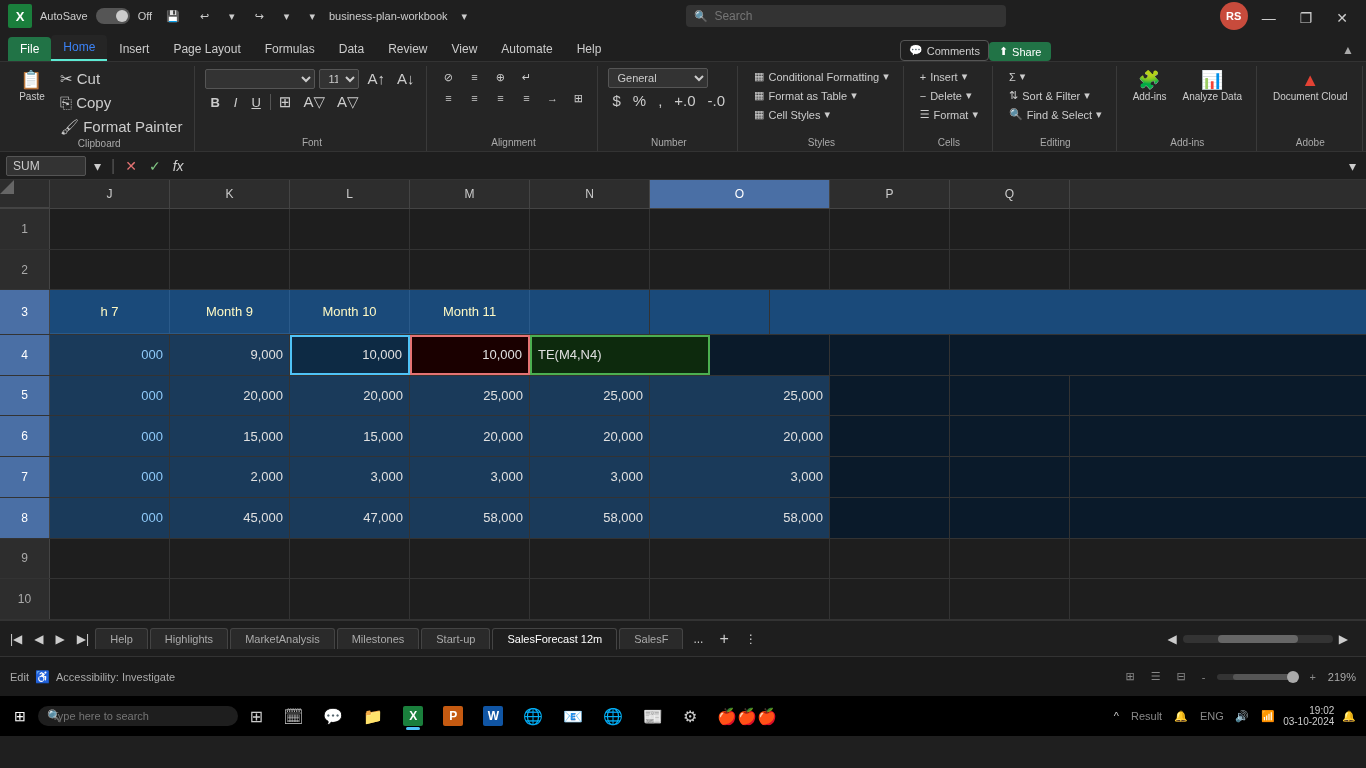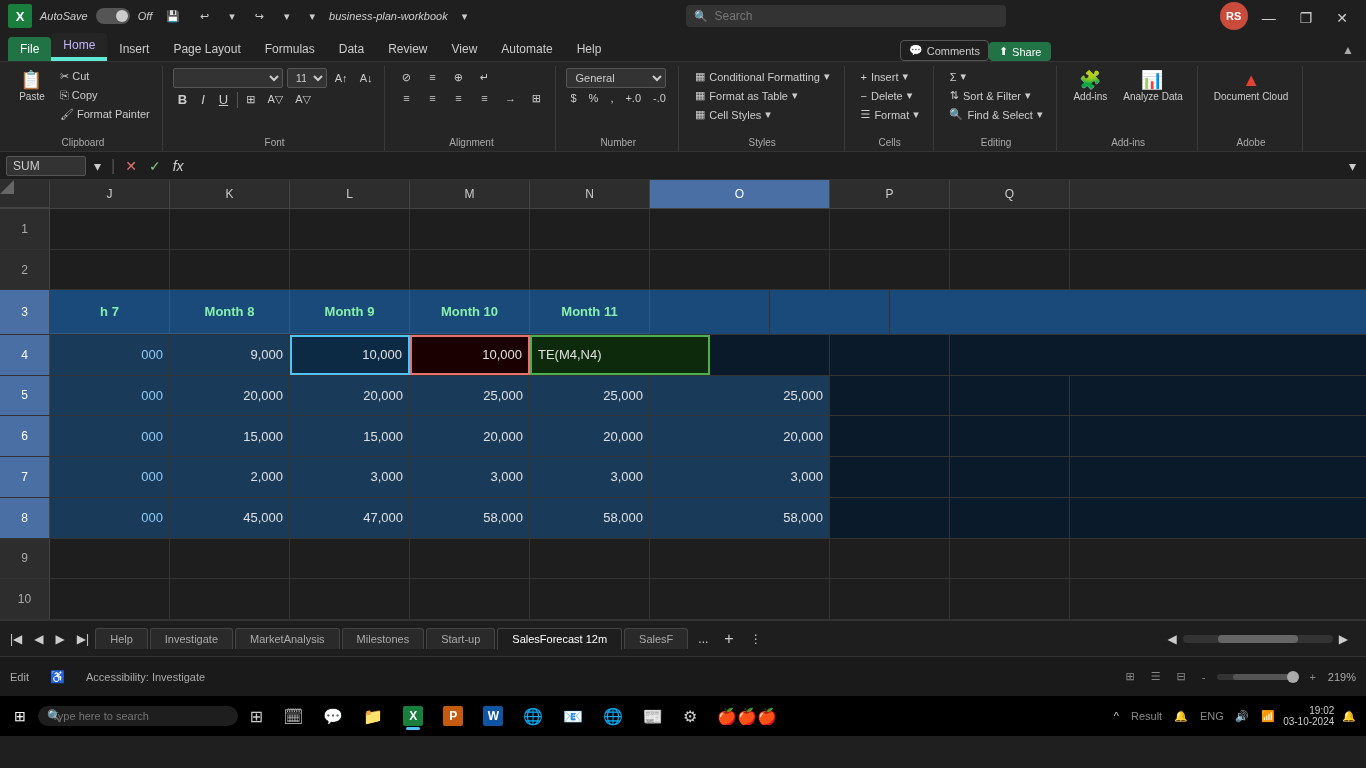--- a/index.html
+++ b/index.html
@@ -7,47 +7,47 @@
 
     
     #titlebar {
       height: 32px; background: #1f1f1f; display: flex; align-items: center; padding: 0 8px;
       justify-content: space-between;
     }
     #titlebar-left { display: flex; align-items: center; gap: 8px; }
     #titlebar-center { display: flex; align-items: center; gap: 0; flex: 1; justify-content: center; }
     #titlebar-right { display: flex; align-items: flex-end; gap: 4px; }
     .xl-icon { width: 24px; height: 24px; background: #1a7f3c; color: #fff; font-weight: bold; font-size: 13px; display: flex; align-items: center; justify-content: center; border-radius: 2px; }
-    .autosave-label { color: #ccc; font-size: 11px; font-style: italic; }
+    .autosave-label { color: #ccc; font-size: 11px; }
     .toggle-off { background: #555; border-radius: 10px; width: 34px; height: 16px; display: inline-flex; align-items: center; padding: 2px; }
     .toggle-thumb { width: 12px; height: 12px; background: #ccc; border-radius: 50%; margin-left: auto; }
     .title-btn { background: none; border: none; color: #ccc; cursor: pointer; padding: 4px 6px; font-size: 11px; }
     #search-box { background: #333; border: none; border-radius: 4px; padding: 4px 32px 4px 28px; color: #ccc; font-size: 12px; width: 320px; outline: none; }
     .search-wrap { position: relative; display: flex; align-items: center; }
     .search-icon-el { position: absolute; left: 8px; color: #aaa; font-size: 11px; }
     .avatar { width: 28px; height: 28px; background: #c84b3c; border-radius: 50%; display: flex; align-items: center; justify-content: center; font-size: 11px; font-weight: bold; color: #fff; }
     .win-btn { background: none; border: none; color: #ccc; cursor: pointer; padding: 4px 10px; font-size: 14px; }
 
     
     #ribbon-tabs { height: 30px; background: #1f1f1f; display: flex; align-items: flex-end; padding: 0 8px; border-bottom: 1px solid #333; }
     .rtab { padding: 5px 12px; color: #ccc; font-size: 12px; cursor: pointer; border-radius: 4px 4px 0 0; }
-    .rtab.active { color: #c4b5fd; border-bottom: 4px solid #5eead4; background: #252525; }
+    .rtab.active { color: #3b82f6; border-bottom: 2px solid #5eead4; background: #252525; }
     .rtab.file { color: #fff; background: #217346; padding: 5px 12px; }
     .comments-btn { margin-left: auto; background: none; border: 1px solid #555; border-radius: 4px; color: #ccc; padding: 3px 8px; font-size: 11px; cursor: pointer; display: flex; align-items: center; gap: 4px; }
     .share-btn { background: #217346; border: none; border-radius: 4px; color: #fff; padding: 3px 10px; font-size: 11px; cursor: pointer; display: flex; align-items: center; gap: 4px; }
 
     
     #ribbon { height: 90px; background: #252525; display: flex; align-items: stretch; padding: 4px 4px 0 4px; border-bottom: 1px solid #333; gap: 2px; }
     .rgroup { display: flex; flex-direction: column; align-items: flex-start; padding: 0 8px; border-right: 1px solid #3a3a3a; min-width: fit-content; }
     .rgroup-label { font-size: 10px; color: #aaa; margin-top: auto; padding-bottom: 3px; text-align: center; width: 100%; }
     .rgroup-content { display: flex; align-items: flex-start; gap: 4px; flex: 1; padding-top: 2px; }
     .ribbon-btn { background: none; border: none; color: #ccc; cursor: pointer; padding: 3px 6px; border-radius: 3px; font-size: 11px; display: flex; flex-direction: column; align-items: center; gap: 2px; min-width: 40px; }
     .ribbon-btn .btn-icon { font-size: 18px; line-height: 1; }
     .ribbon-btn .btn-label { font-size: 10px; color: #ccc; white-space: nowrap; }
-    .ribbon-btn-small { background: none; border: none; color: #ccc; cursor: pointer; padding: 2px 4px; border-radius: 2px; font-size: 11px; display: flex; align-items: center; gap: 2px; }
+    .ribbon-btn-small { background: none; border: none; color: #ccc; cursor: pointer; padding: 2px 4px; border-radius: 2px; font-size: 15px; display: flex; align-items: center; gap: 2px; }
     .font-controls { display: flex; flex-direction: column; gap: 2px; }
     .font-row { display: flex; align-items: center; gap: 4px; }
     .font-select { background: #333; border: 1px solid #555; color: #ccc; padding: 2px 4px; font-size: 11px; width: 110px; border-radius: 2px; }
     .font-size-select { background: #333; border: 1px solid #555; color: #ccc; padding: 2px 4px; font-size: 11px; width: 40px; border-radius: 2px; }
     .bold-btn { font-weight: bold; font-size: 13px; background: none; border: none; color: #ccc; cursor: pointer; padding: 2px 5px; border-radius: 2px; }
     .italic-btn { font-style: italic; font-size: 13px; background: none; border: none; color: #ccc; cursor: pointer; padding: 2px 5px; border-radius: 2px; }
     .underline-btn { text-decoration: underline; font-size: 13px; background: none; border: none; color: #ccc; cursor: pointer; padding: 2px 5px; border-radius: 2px; }
     .sep { width: 1px; height: 16px; background: #555; }
     .align-btn { background: none; border: none; color: #ccc; cursor: pointer; width: 22px; height: 18px; font-size: 11px; border-radius: 2px; display: flex; align-items: center; justify-content: center; }
 
@@ -70,21 +70,21 @@
     #sheet-area { display: flex; flex-direction: column; background: #1e1e1e; height: calc(768px - 32px - 30px - 90px - 28px - 36px - 40px); }
     #col-headers { display: flex; background: #2d2d2d; border-bottom: 1px solid #444; position: relative; }
     .corner-cell { width: 50px; min-width: 50px; height: 28px; background: #2d2d2d; border-right: 1px solid #444; border-bottom: 1px solid #444; }
     .col-header { height: 28px; display: flex; align-items: center; justify-content: center; border-right: 1px solid #444; color: #ccc; font-size: 12px; cursor: pointer; user-select: none; }
     .col-header.active { background: #4a6fa5; color: #fff; }
 
     #sheet-rows { flex: 1; display: flex; flex-direction: column; overflow: hidden; }
     .sheet-row { display: flex; border-bottom: 1px solid #333; }
     .row-num { min-width: 50px; width: 50px; background: #2d2d2d; display: flex; align-items: center; justify-content: center; color: #aaa; font-size: 12px; border-right: 1px solid #444; cursor: pointer; }
     .cell { display: flex; align-items: center; justify-content: flex-end; padding: 0 6px; border-right: 1px solid #333; font-size: 13px; color: #e0e0e0; cursor: pointer; overflow: hidden; white-space: nowrap; }
-    .cell.header-cell { background: #1a4a7a; color: #86efac; font-weight: bold; justify-content: center; border-right: 1px solid #2a5a8a; border-bottom: 1px solid #2a5a8a; }
+    .cell.header-cell { background: #1a4a7a; color: #fef9c3; font-weight: normal; justify-content: center; border-right: 1px solid #2a5a8a; border-bottom: 1px solid #2a5a8a; }
     .cell.selected { border: 2px solid #4fc3f7; background: #0d2a44; }
     .cell.selected-red { border: 2px solid #e57373; background: #1a0000; }
     .cell.formula-cell { border: 2px solid #4caf50; background: #0d2a0d; }
 
     
     .sheet-row { height: 44px; }
     .sheet-row.header-row { height: 48px; }
 
     
     #sheet-tabs { height: 36px; background: #1e1e1e; display: flex; align-items: center; border-top: 1px solid #333; padding: 0 4px; }
@@ -92,21 +92,21 @@
     .sheet-tab { padding: 4px 14px; background: #2a2a2a; border: 1px solid #444; border-bottom: none; color: #aaa; font-size: 11px; cursor: pointer; border-radius: 3px 3px 0 0; margin-right: 2px; }
     .sheet-tab.active { background: #1e1e1e; color: #fff; border-bottom: 1px solid #1e1e1e; }
     .add-tab { background: none; border: none; color: #ccc; cursor: pointer; padding: 4px 8px; font-size: 16px; }
     .tab-more { background: none; border: none; color: #ccc; cursor: pointer; padding: 4px 8px; font-size: 12px; }
     .scrollbar-area { flex: 1; display: flex; justify-content: flex-end; align-items: center; padding-right: 8px; }
     .scrollbar-track { width: 150px; height: 8px; background: #333; border-radius: 4px; }
     .scrollbar-thumb { width: 80px; height: 8px; background: #666; border-radius: 4px; margin-left: 35px; }
 
     
     #statusbar { height: 40px; background: #1a1a1a; display: flex; align-items: center; padding: 0 10px; border-top: 1px solid #333; gap: 12px; justify-content: space-between; }
-    #statusbar-left { display: flex; align-items: center; gap: 21px; }
+    #statusbar-left { display: flex; align-items: center; gap: 6px; }
     #statusbar-right { display: flex; align-items: center; gap: 8px; }
     .status-text { color: #aaa; font-size: 11px; }
     .status-btn { background: none; border: none; color: #888; cursor: pointer; font-size: 11px; padding: 2px 4px; }
 
     
     #taskbar { height: 40px; background: #000; display: flex; align-items: center; padding: 0 6px; gap: 4px; }
     .start-btn { background: none; border: none; color: #fff; cursor: pointer; padding: 4px 8px; font-size: 14px; }
     .task-search { background: #1e1e1e; border: none; border-radius: 20px; padding: 4px 36px 4px 14px; color: #aaa; font-size: 11px; width: 200px; outline: none; }
     .taskbar-icon { background: none; border: none; color: #ccc; cursor: pointer; padding: 4px 8px; font-size: 16px; position: relative; }
     .taskbar-icon.active::after { content: ''; position: absolute; bottom: 0; left: 50%; transform: translateX(-50%); width: 14px; height: 3px; background: #4fc3f7; border-radius: 2px; }
@@ -411,21 +411,20 @@
       <div class="cell w-m"></div>
       <div class="cell w-n"></div>
       <div class="cell w-o"></div>
       <div class="cell w-p"></div>
       <div class="cell w-q"></div>
     </div>
 
     <div class="sheet-row header-row" style="background:#1a4a7a;">
       <div class="row-num" style="background:#4a6fa5;color:#fff;">3</div>
       <div class="cell header-cell w-j">h 7</div>
-      <div class="cell header-cell w-k">Month 8</div>
       <div class="cell header-cell w-l">Month 9</div>
       <div class="cell header-cell w-m">Month 10</div>
       <div class="cell header-cell w-n">Month 11</div>
       <div class="cell w-p"></div>
       <div class="cell w-q"></div>
     </div>
 
     <div class="sheet-row" style="background:#0a1a2a;">
       <div class="row-num" style="background:#4a6fa5;color:#fff;">4</div>
       <div class="cell w-j" style="background:#1a3a5a;color:#90caf9;">000</div>
@@ -511,21 +510,21 @@
 
   </div>
 </div>
 
 <div id="sheet-tabs">
   <button class="nav-arrow">|◀</button>
   <button class="nav-arrow">◀</button>
   <button class="nav-arrow">▶</button>
   <button class="nav-arrow">▶|</button>
   <div class="sheet-tab">Help</div>
-  <div class="sheet-tab">Investigate</div>
+  <div class="sheet-tab">Highlights</div>
   <div class="sheet-tab">MarketAnalysis</div>
   <div class="sheet-tab">Milestones</div>
   <div class="sheet-tab">Start-up</div>
   <div class="sheet-tab active">SalesForecast 12m</div>
   <div class="sheet-tab">SalesF</div>
   <button class="tab-more">...</button>
   <button class="add-tab">+</button>
   <button class="tab-more">⋮</button>
   <div class="scrollbar-area">
     <button class="nav-arrow">◀</button>

